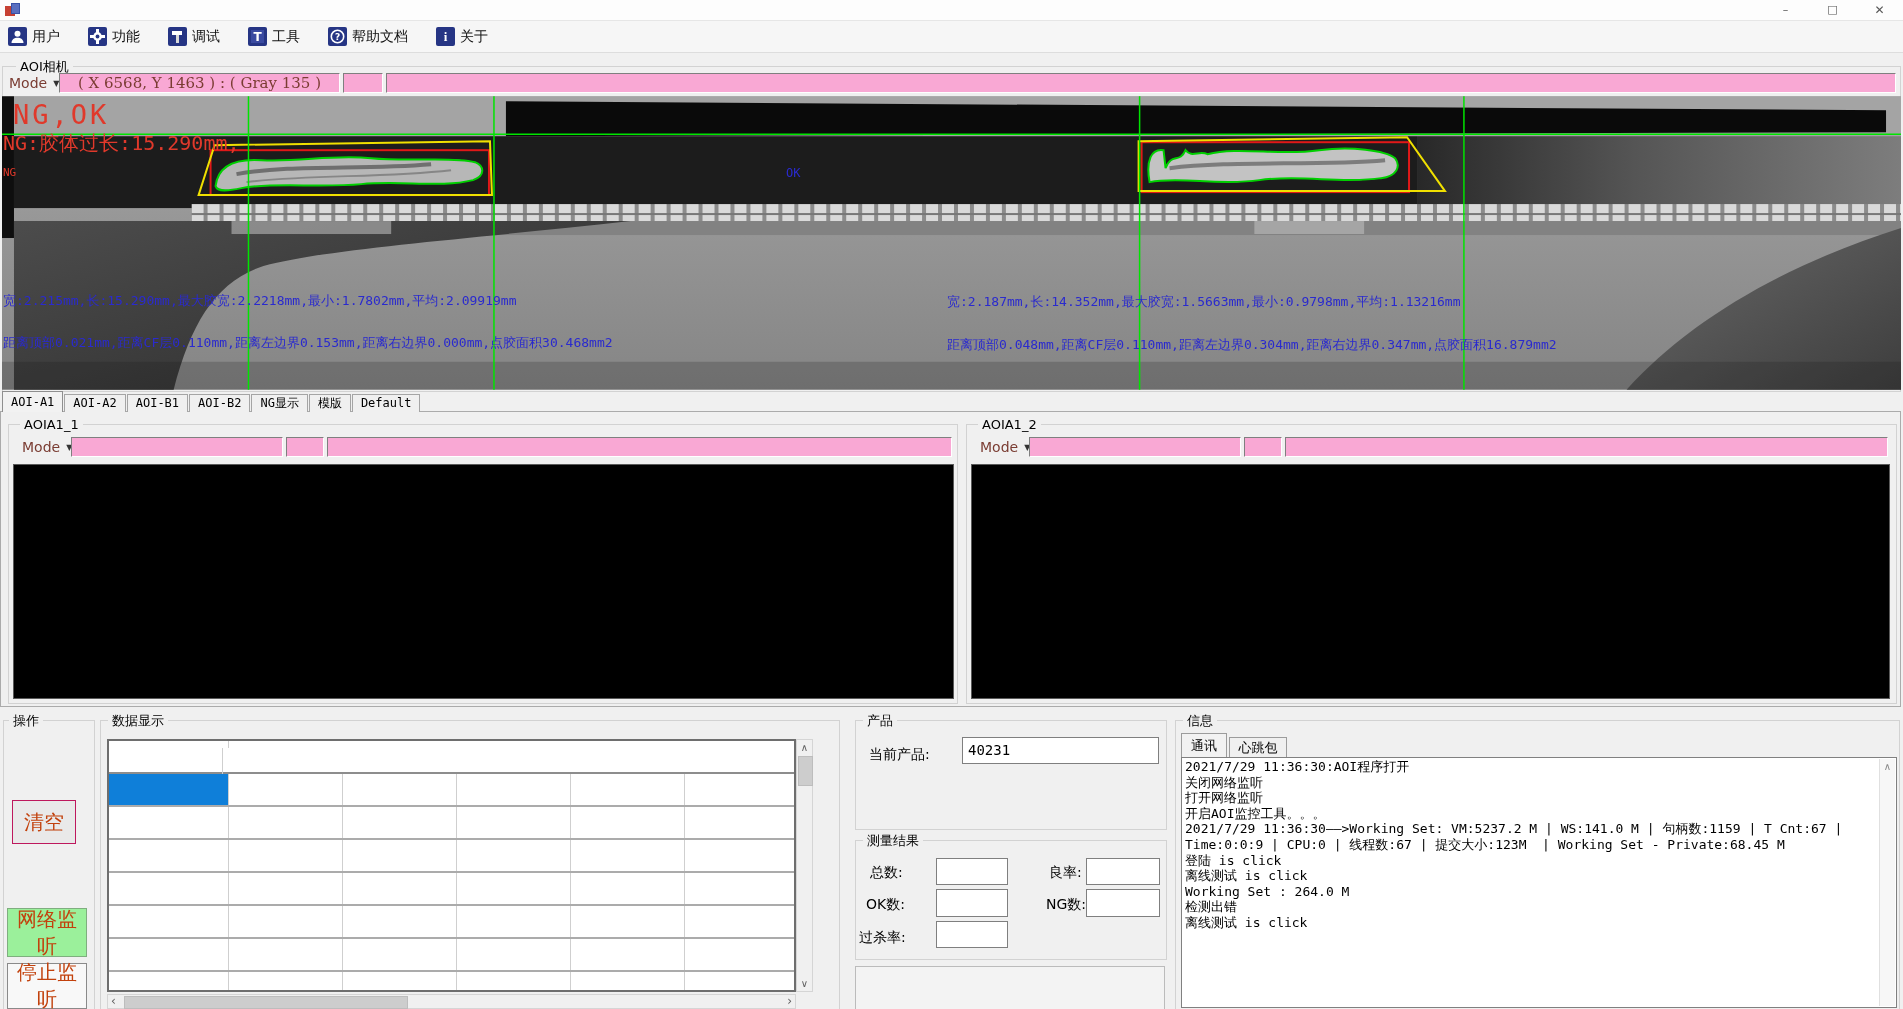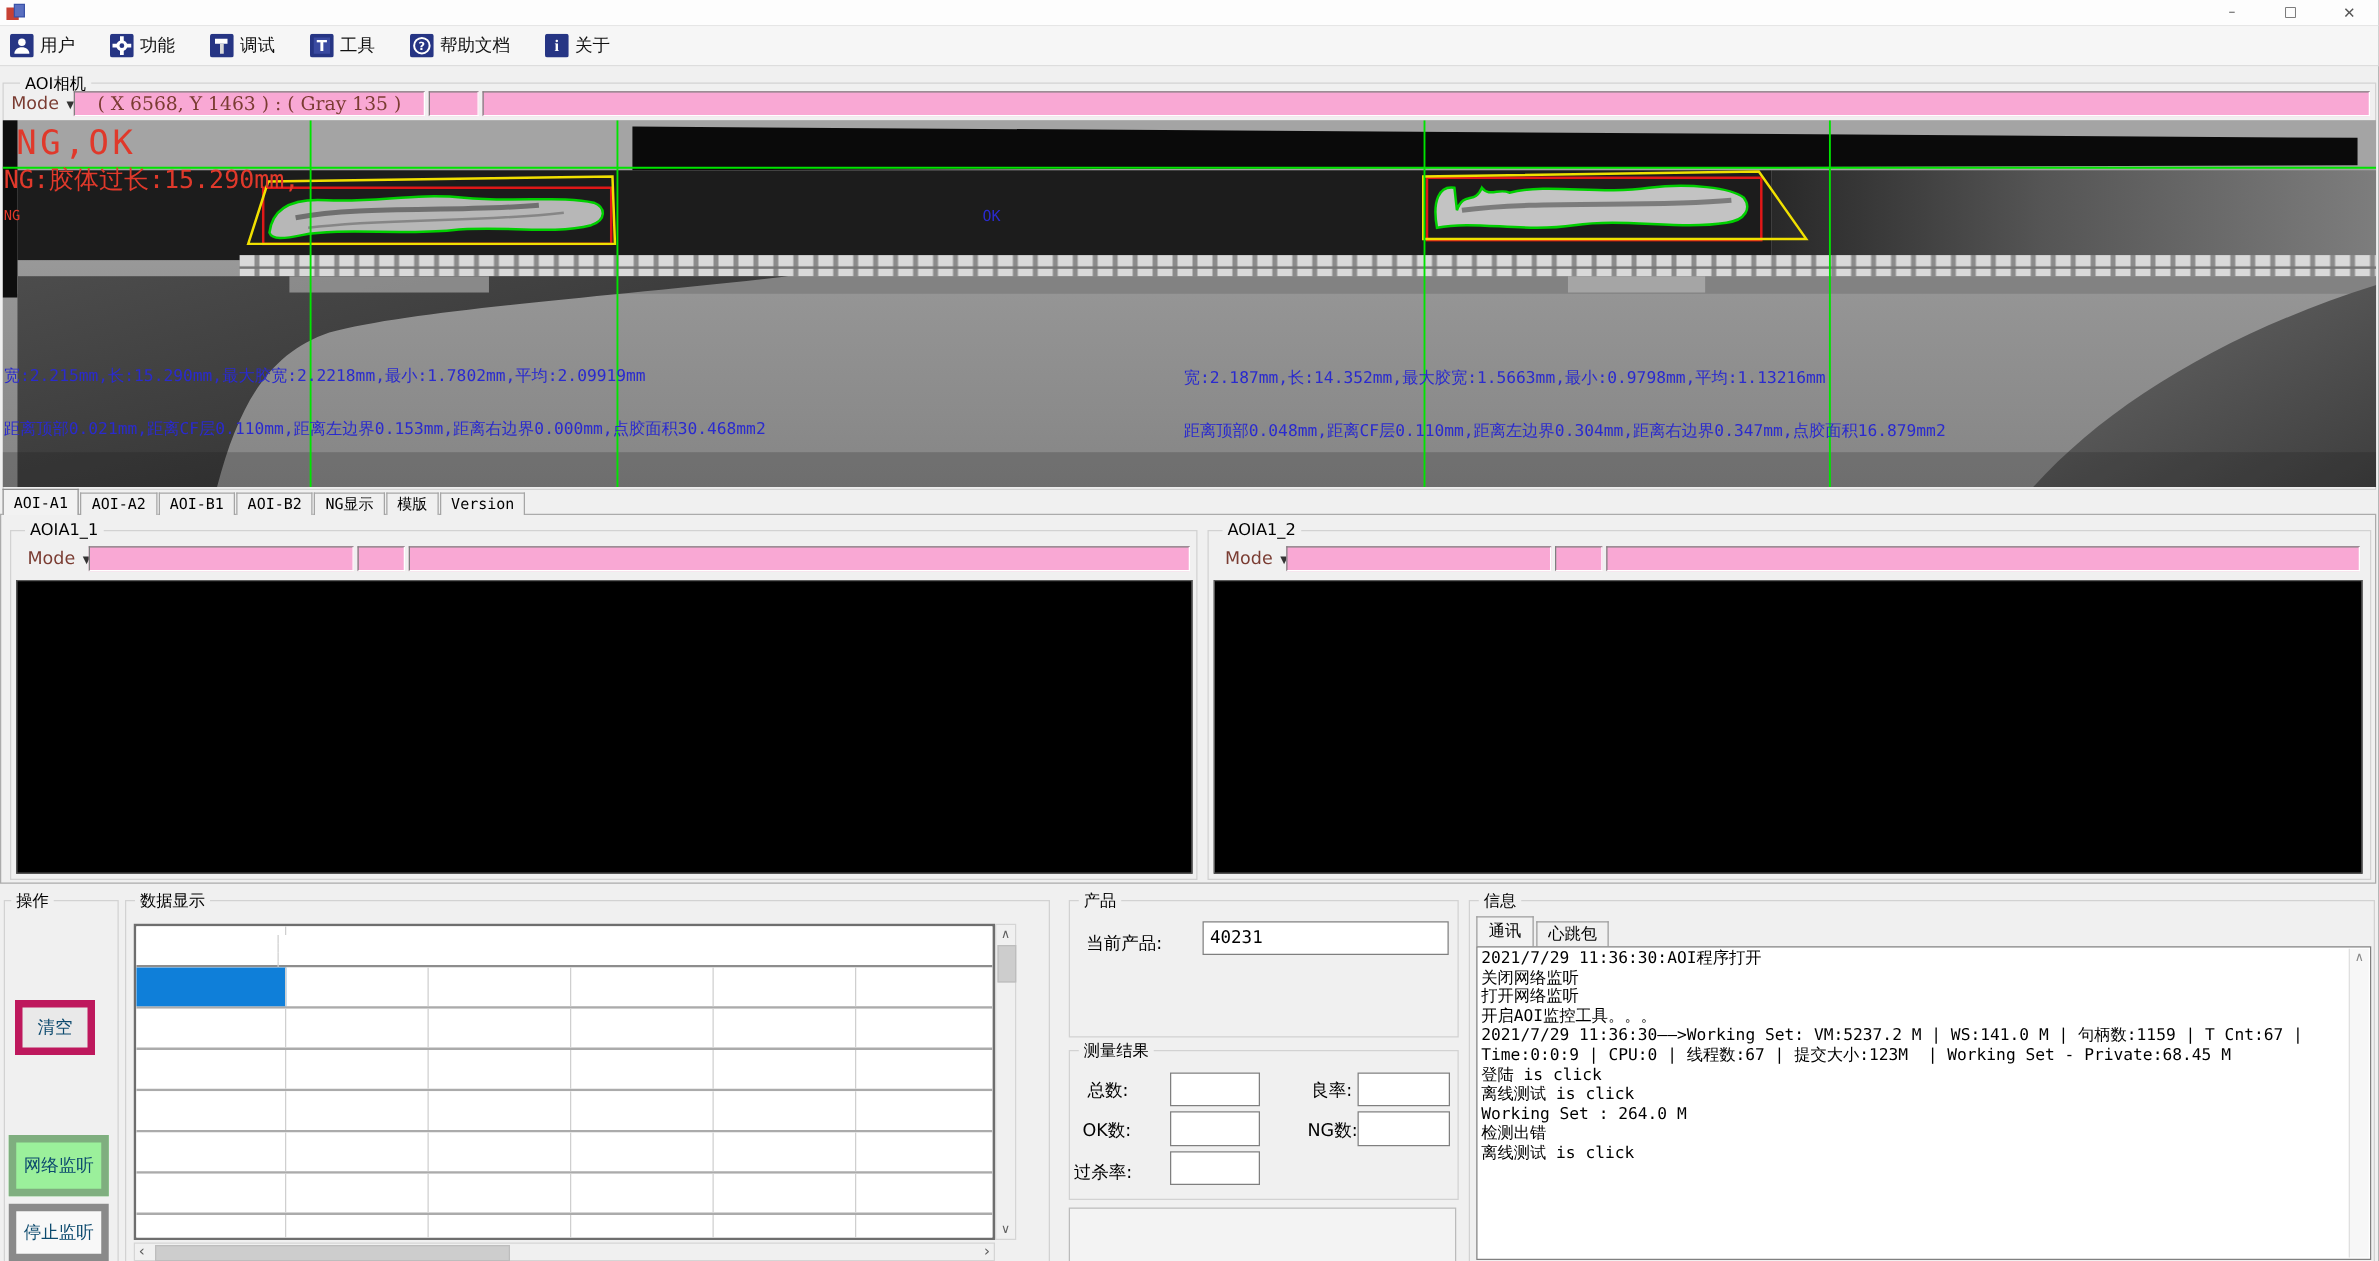--- a/index.html
+++ b/index.html
@@ -30,22 +30,22 @@
   .ov-red{color:var(--ng-red);}
   .ov-blue{color:var(--overlay-blue);}
   
   .tabstrip{left:2px;top:391px;display:flex;align-items:flex-end;z-index:5;}
   .tab{box-sizing:border-box;height:18px;padding:1px 8px;background:#f0f0f0;border:1px solid #a5a5a5;border-bottom:none;
        font-family:"DejaVu Sans Mono","Liberation Mono",monospace;font-size:12px;line-height:15px;margin-right:1px;}
   .tab.active{height:21px;background:#f2f2f2;border-color:#8f8f8f;line-height:18px;}
   .pane{left:0;top:411px;width:1901px;height:296px;border:1px solid #ababab;box-sizing:border-box;background:#f0f0f0;z-index:1;}
   .blackbox{background:#000;border:1px solid #5a5a5a;box-sizing:border-box;}
   
-  .btn{box-sizing:border-box;border:6px solid #be185d;background:#e9e9e9;text-align:center;
-       display:flex;align-items:center;justify-content:center;font-size:14px;color:#0c4a6e;}
+  .btn{box-sizing:border-box;border:1px solid #be185d;background:#e9e9e9;text-align:center;
+       display:flex;align-items:center;justify-content:center;font-size:20px;color:#c2410c;}
   .btn.green{background:var(--listen-green);border-color:#7fae7f;}
   .btn.light{background:#f8f8f8;border-color:#8a8a8a;}
   
   .tbl-wrap{box-sizing:border-box;border:2px solid #6e6e6e;background:#fff;}
   .trow{display:flex;border-bottom:2px solid #ababab;height:33px;box-sizing:border-box;background:#fff;}
   .trow.head{border-bottom:2px solid #8d8d8d;flex-direction:column;}
   .tcell{box-sizing:border-box;border-right:1px solid #cfcfcf;height:100%;padding:7px 0 0 8px;overflow:hidden;}
   .head .tcell{font-weight:bold;font-size:15px;}
   .tcell.sel{background:var(--accent);}
   .c0{width:120px;}.c1{width:114px;}.c2{width:114px;}.c3{width:114px;}.c4{width:114px;}.c5{width:109px;border-right:none;}
@@ -225,21 +225,21 @@
   <div class="ov ov-blue" style="left:947px;top:293px;font-size:13px;">宽:2.187mm,长:14.352mm,最大胶宽:1.5663mm,最小:0.9798mm,平均:1.13216mm</div>
   <div class="ov ov-blue" style="left:947px;top:336px;font-size:13px;">距离顶部0.048mm,距离CF层0.110mm,距离左边界0.304mm,距离右边界0.347mm,点胶面积16.879mm2</div>
 
   <div class="abs tabstrip">
     <div class="tab active">AOI-A1</div>
     <div class="tab">AOI-A2</div>
     <div class="tab">AOI-B1</div>
     <div class="tab">AOI-B2</div>
     <div class="tab">NG显示</div>
     <div class="tab">模版</div>
-    <div class="tab">Version</div>
+    <div class="tab">Default</div>
   </div>
   <div class="abs pane"></div>
 
   <div class="abs gbox" style="left:8px;top:424px;width:948px;height:278px;z-index:2;"></div>
   <span class="glabel" style="left:20px;top:417px;z-index:3;">AOIA1_1</span>
   <div class="abs mode-btn" style="left:18px;top:437px;width:52px;height:20px;z-index:3;">
     <span>Mode</span>
     <span class="mode-caret">▼</span>
   </div>
   <div class="abs sunken" style="left:71px;top:437px;width:212px;height:20px;z-index:3;"></div>

